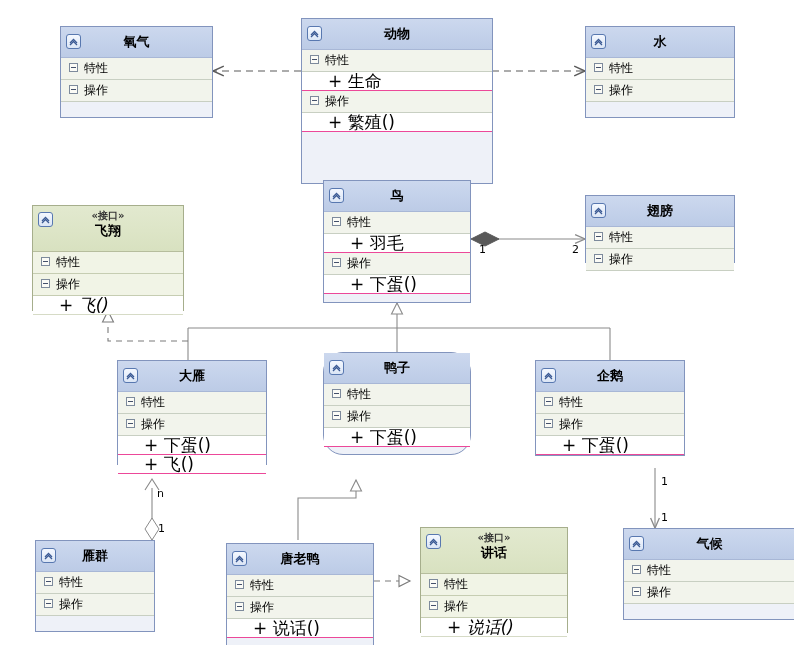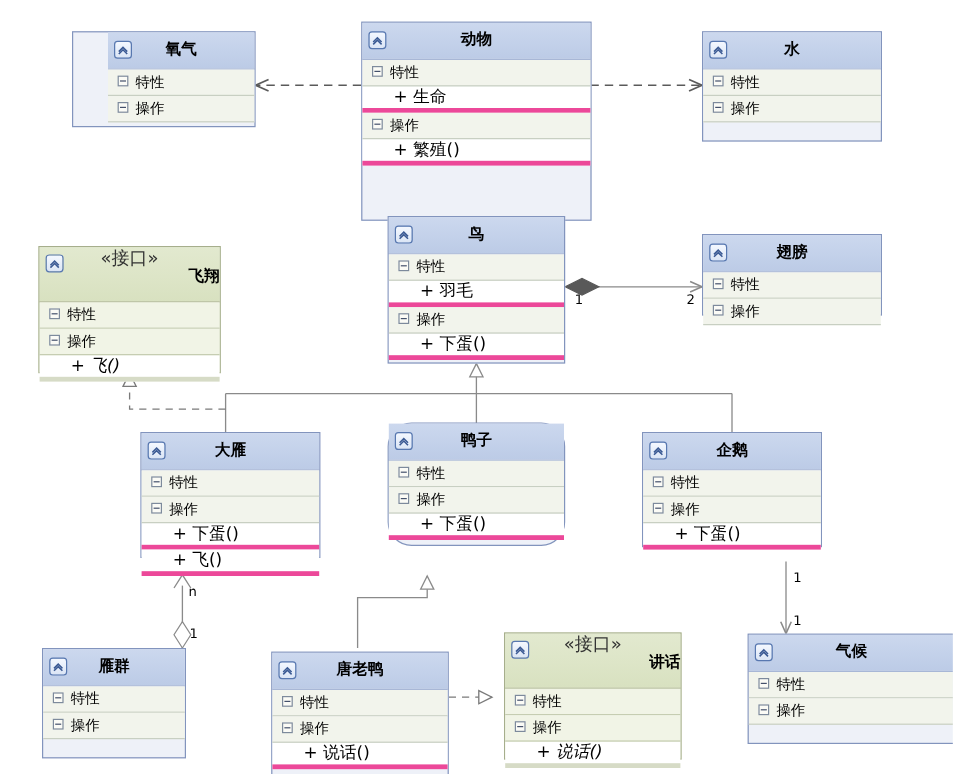--- a/index.html
+++ b/index.html
@@ -26,23 +26,23 @@
     border-bottom:1px solid #a8b7d6;
     height:30px;
     line-height:30px;
     text-align:center;
     font-weight:bold;
     font-size:13px;
     color:#000;
   }
   .uml .hdr.stereo{height:42px;line-height:normal;padding-top:3px;}
   .uml .hdr .stereo-txt{
-    display:block;font-weight:normal;font-size:15px;line-height:13px;color:#333;
-  }
-  .uml .hdr .name-txt{display:block;line-height:17px;text-align:right;}
+    display:block;font-weight:bold;font-size:10px;line-height:13px;color:#333;
+  }
+  .uml .hdr .name-txt{display:block;line-height:17px;}
   .uml .ico{
     position:absolute;left:5px;top:50%;margin-top:-8px;
     width:15px;height:15px;
     border:1px solid #5878b0;
     border-radius:3px;
     background:linear-gradient(to bottom,#f4f8ff,#dbe5f5);
     box-sizing:border-box;
   }
   .uml .ico svg{display:block;}
   .uml .sect{
@@ -58,24 +58,24 @@
     border:1px solid #7d8a9c;background:#fbfbf6;
     position:relative;top:-1px;margin-right:6px;
     box-sizing:border-box;vertical-align:middle;
   }
   .uml .sect .minus:after{
     content:"";position:absolute;left:1px;top:3px;width:5px;height:1px;background:#44506b;
   }
   .uml .sect .lbl{vertical-align:middle;text-align:center;}
   .uml .mem{
     background:#ffffff;
-    border-bottom:4px solid #ec4899;
+    border-bottom:1px solid #ec4899;
     height:18px;line-height:18px;
     padding-left:26px;
-    font-size:14px;
+    font-size:17px;
   }
   .uml .mem.italic{font-style:italic;}
   .uml .foot{height:9px;background:transparent;}
 
   
   .uml.iface{border-color:#a6ae8c;background:#e7ecd8;}
   .uml.iface .hdr{
     background:linear-gradient(to bottom,#e2e9cf 0%,#dde5c7 55%,#d8e1c0 100%);
     border-bottom-color:#b6bd9d;
   }
@@ -154,21 +154,21 @@
     </g>
   </svg>
 
   <div class="mult" style="left:479px;top:243px;">1</div>
   <div class="mult" style="left:572px;top:243px;">2</div>
   <div class="mult" style="left:157px;top:487px;">n</div>
   <div class="mult" style="left:158px;top:522px;">1</div>
   <div class="mult" style="left:661px;top:475px;">1</div>
   <div class="mult" style="left:661px;top:511px;">1</div>
 
-  <div class="uml" style="left:60px;top:26px;width:153px;height:80px;padding-left:29px;">
+  <div class="uml" style="left:60px;top:26px;width:153px;height:92px;">
     <div class="hdr">
       <span class="ico">
         <svg width="13" height="13" viewBox="0 0 13 13">
             <path d="M3 8 L6.5 4.5 L10 8" fill="none" stroke="#3b5a94" stroke-width="1.3"></path>
             <path d="M3 10 L6.5 6.5 L10 10" fill="none" stroke="#3b5a94" stroke-width="1.3"></path>
           </svg>
       </span>
       <span>氧气</span>
     </div>
     <div class="sect">

